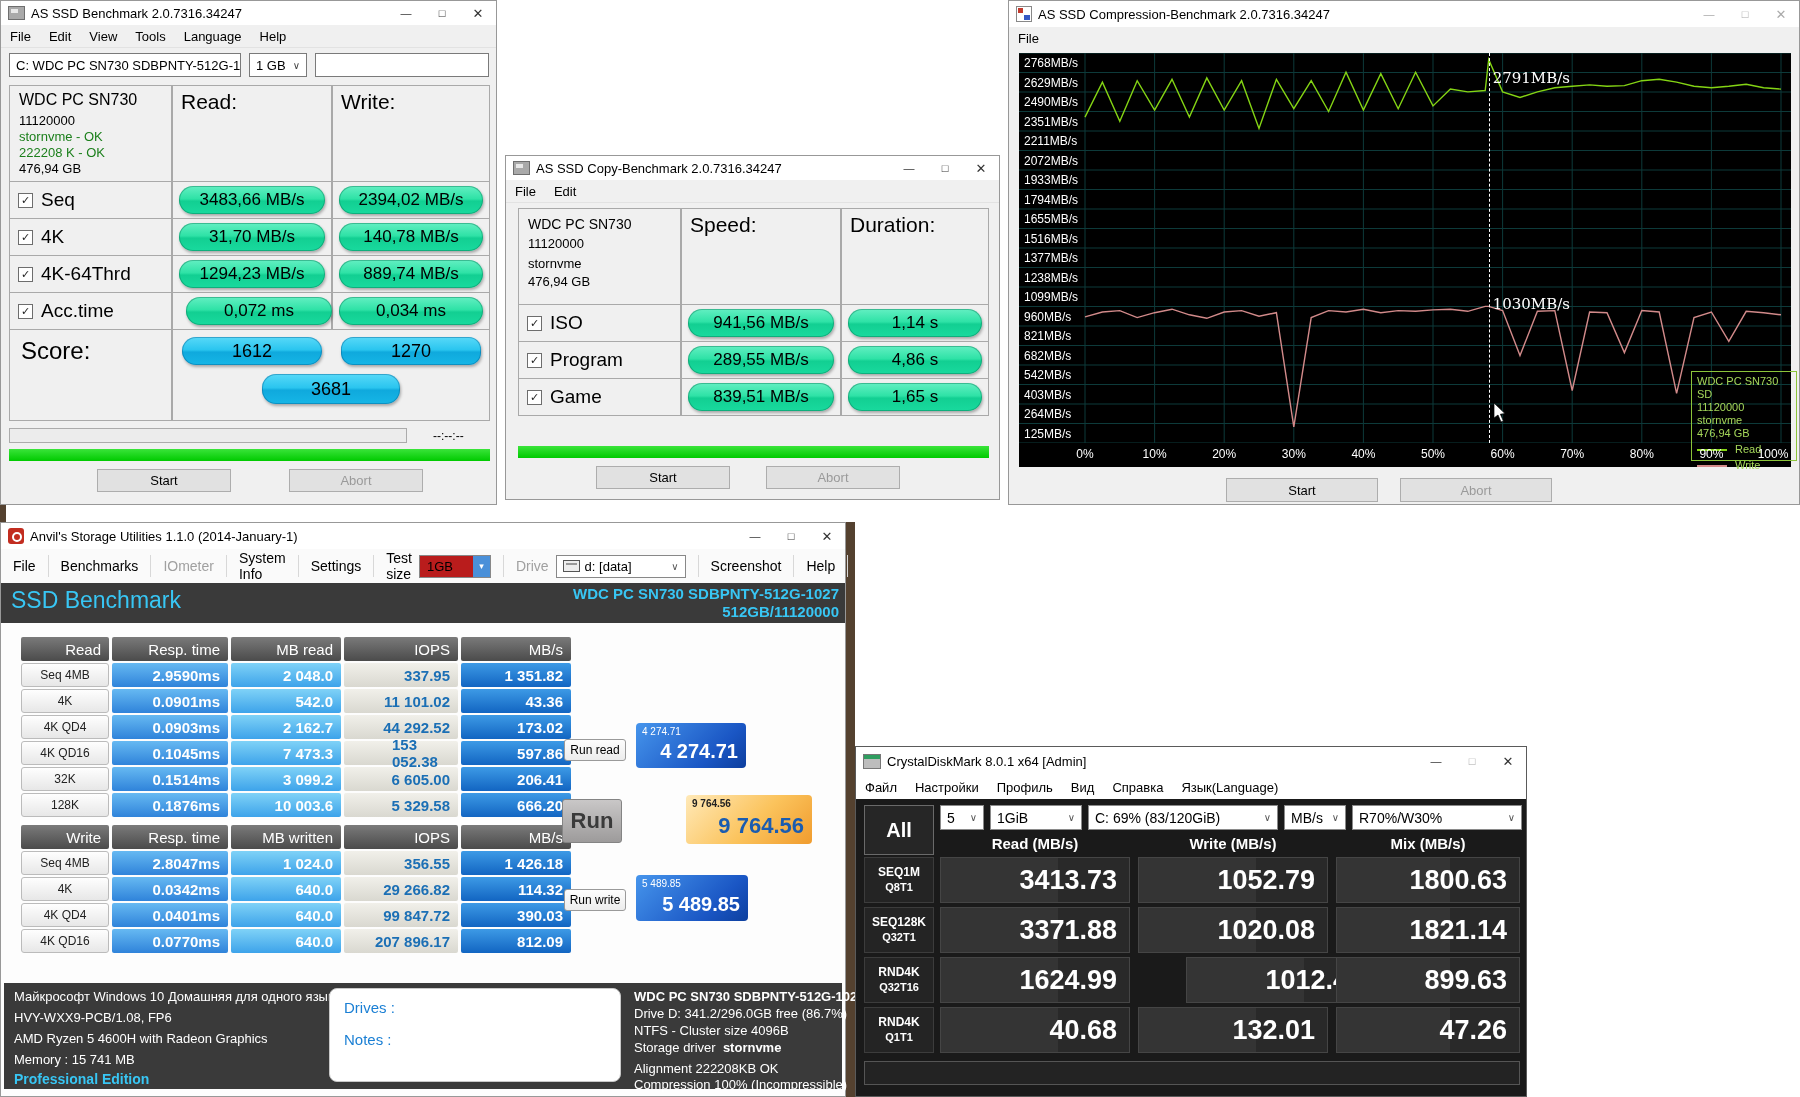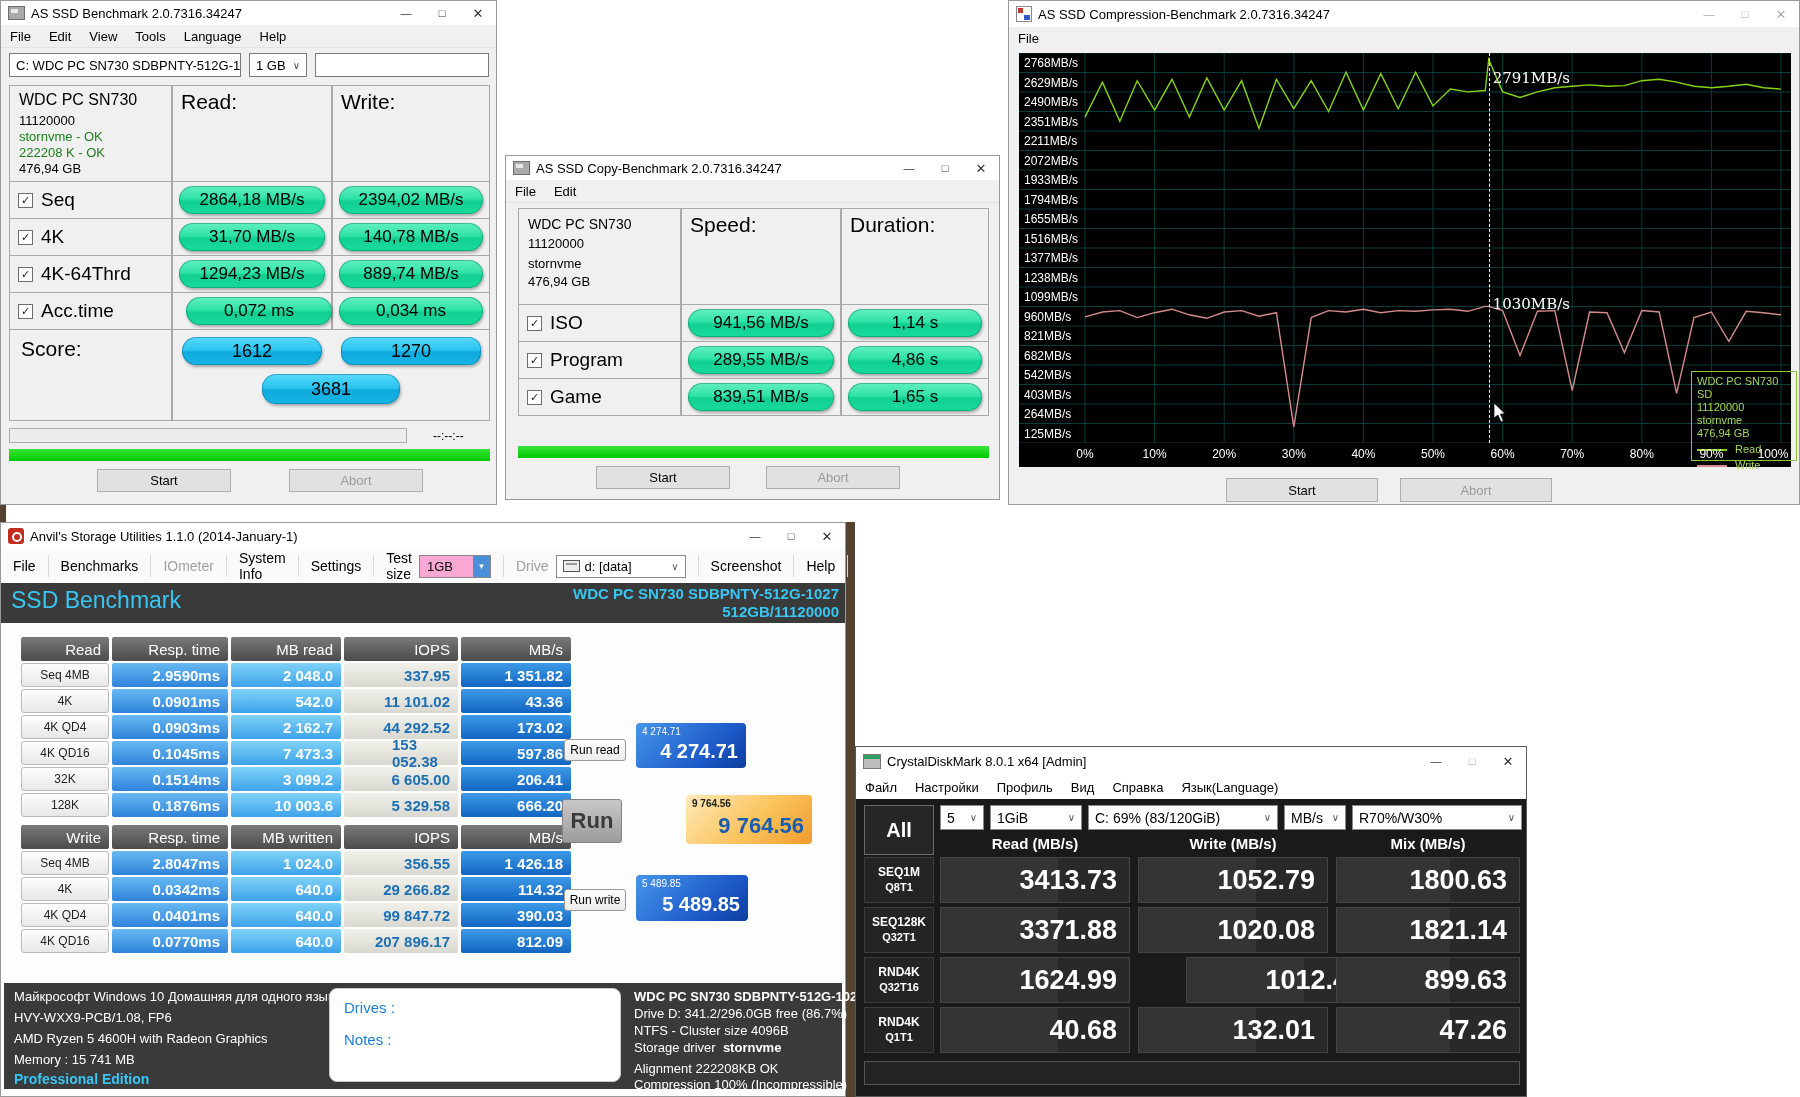--- a/index.html
+++ b/index.html
@@ -164,21 +164,21 @@
       <div class="infoline ok" style="left:10px;top:60px;">222208 K - OK</div>
       <div class="infoline" style="left:10px;top:76px;">476,94 GB</div>
       <div class="cell" style="left:0;top:96px;width:163px;height:38px;">
         <div class="rowlab" style="left:8px;top:0;height:100%;">
           <div class="cb">✓</div>
           <div>Seq</div>
         </div>
       </div>
       <div class="cell" style="left:163px;top:96px;width:160px;height:38px;"></div>
       <div class="cell" style="left:323px;top:96px;width:158px;height:38px;"></div>
-      <div class="pill" style="left:170px;top:101px;width:146px;height:28px;">2864,18 MB/s</div>
+      <div class="pill" style="left:170px;top:101px;width:146px;height:28px;">3483,66 MB/s</div>
       <div class="pill" style="left:330px;top:101px;width:144px;height:28px;">2394,02 MB/s</div>
       <div class="cell" style="left:0;top:133px;width:163px;height:38px;">
         <div class="rowlab" style="left:8px;top:0;height:100%;">
           <div class="cb">✓</div>
           <div>4K</div>
         </div>
       </div>
       <div class="cell" style="left:163px;top:133px;width:160px;height:38px;"></div>
       <div class="cell" style="left:323px;top:133px;width:158px;height:38px;"></div>
       <div class="pill" style="left:170px;top:138px;width:146px;height:28px;">31,70 MB/s</div>
@@ -198,21 +198,21 @@
           <div class="cb">✓</div>
           <div>Acc.time</div>
         </div>
       </div>
       <div class="cell" style="left:163px;top:207px;width:160px;height:38px;"></div>
       <div class="cell" style="left:323px;top:207px;width:158px;height:38px;"></div>
       <div class="pill" style="left:170px;top:212px;width:146px;height:28px;margin-left:7px;">0,072 ms</div>
       <div class="pill" style="left:330px;top:212px;width:144px;height:28px;">0,034 ms</div>
       <div class="cell" style="left:0;top:244px;width:163px;height:92px;"></div>
       <div class="cell" style="left:163px;top:244px;width:318px;height:92px;"></div>
-      <div style="position:absolute;left:12px;top:252px;font-size:21px;">Score:</div>
+      <div style="position:absolute;left:12px;top:252px;font-size:24px;">Score:</div>
       <div class="pill blue" style="left:173px;top:252px;width:140px;height:28px;">1612</div>
       <div class="pill blue" style="left:332px;top:252px;width:140px;height:28px;border-radius:12px;">1270</div>
       <div class="pill blue" style="left:253px;top:289px;width:138px;height:30px;">3681</div>
     </div>
   <div class="pbar" style="left:8px;top:427px;width:398px;height:15px;"></div>
   <div class="infoline" style="left:432px;top:428px;font-size:12px;">--:--:--</div>
   <div class="gbar" style="left:8px;top:448px;width:481px;height:12px;"></div>
   <div class="btn" style="left:96px;top:468px;width:134px;height:23px;">Start</div>
   <div class="btn dis" style="left:288px;top:468px;width:134px;height:23px;">Abort</div>
 </div>
@@ -396,21 +396,21 @@
     </span>
   </div>
   <div class="a-toolbar" id="anvil-toolbar" style="top:26px;height:34px;">
       <div class="a-item">File</div>
       <div class="a-item">Benchmarks</div>
       <div class="a-item muted">IOmeter</div>
       <div class="a-item">System Info</div>
       <div class="a-item">Settings</div>
       <div class="a-item" style="gap:7px;">
         <div>Test size</div>
-        <div style="display:flex;align-items:center;background:#f9a8d4;border:1px solid #888;height:23px;padding:0 0 0 7px;min-width:72px;box-sizing:border-box;">
+        <div style="display:flex;align-items:center;background:#b91c1c;border:1px solid #888;height:23px;padding:0 0 0 7px;min-width:72px;box-sizing:border-box;">
           <div style="flex:1;font-size:13px;">1GB</div>
           <div style="width:17px;height:21px;background:#4a90d9;color:#fff;font-size:9px;display:flex;align-items:center;justify-content:center;">▾</div>
         </div>
       </div>
       <div class="a-item" style="gap:7px;">
         <div style="color:#a0a0a0;">Drive</div>
         <div style="display:flex;align-items:center;background:#fff;border:1px solid #888;height:23px;padding:0 6px;min-width:130px;box-sizing:border-box;font-size:13px;">
           <div class="icon-drive"></div>
           <div style="flex:1;">d: [data]</div>
           <div style="font-size:10px;color:#555;">∨</div>

